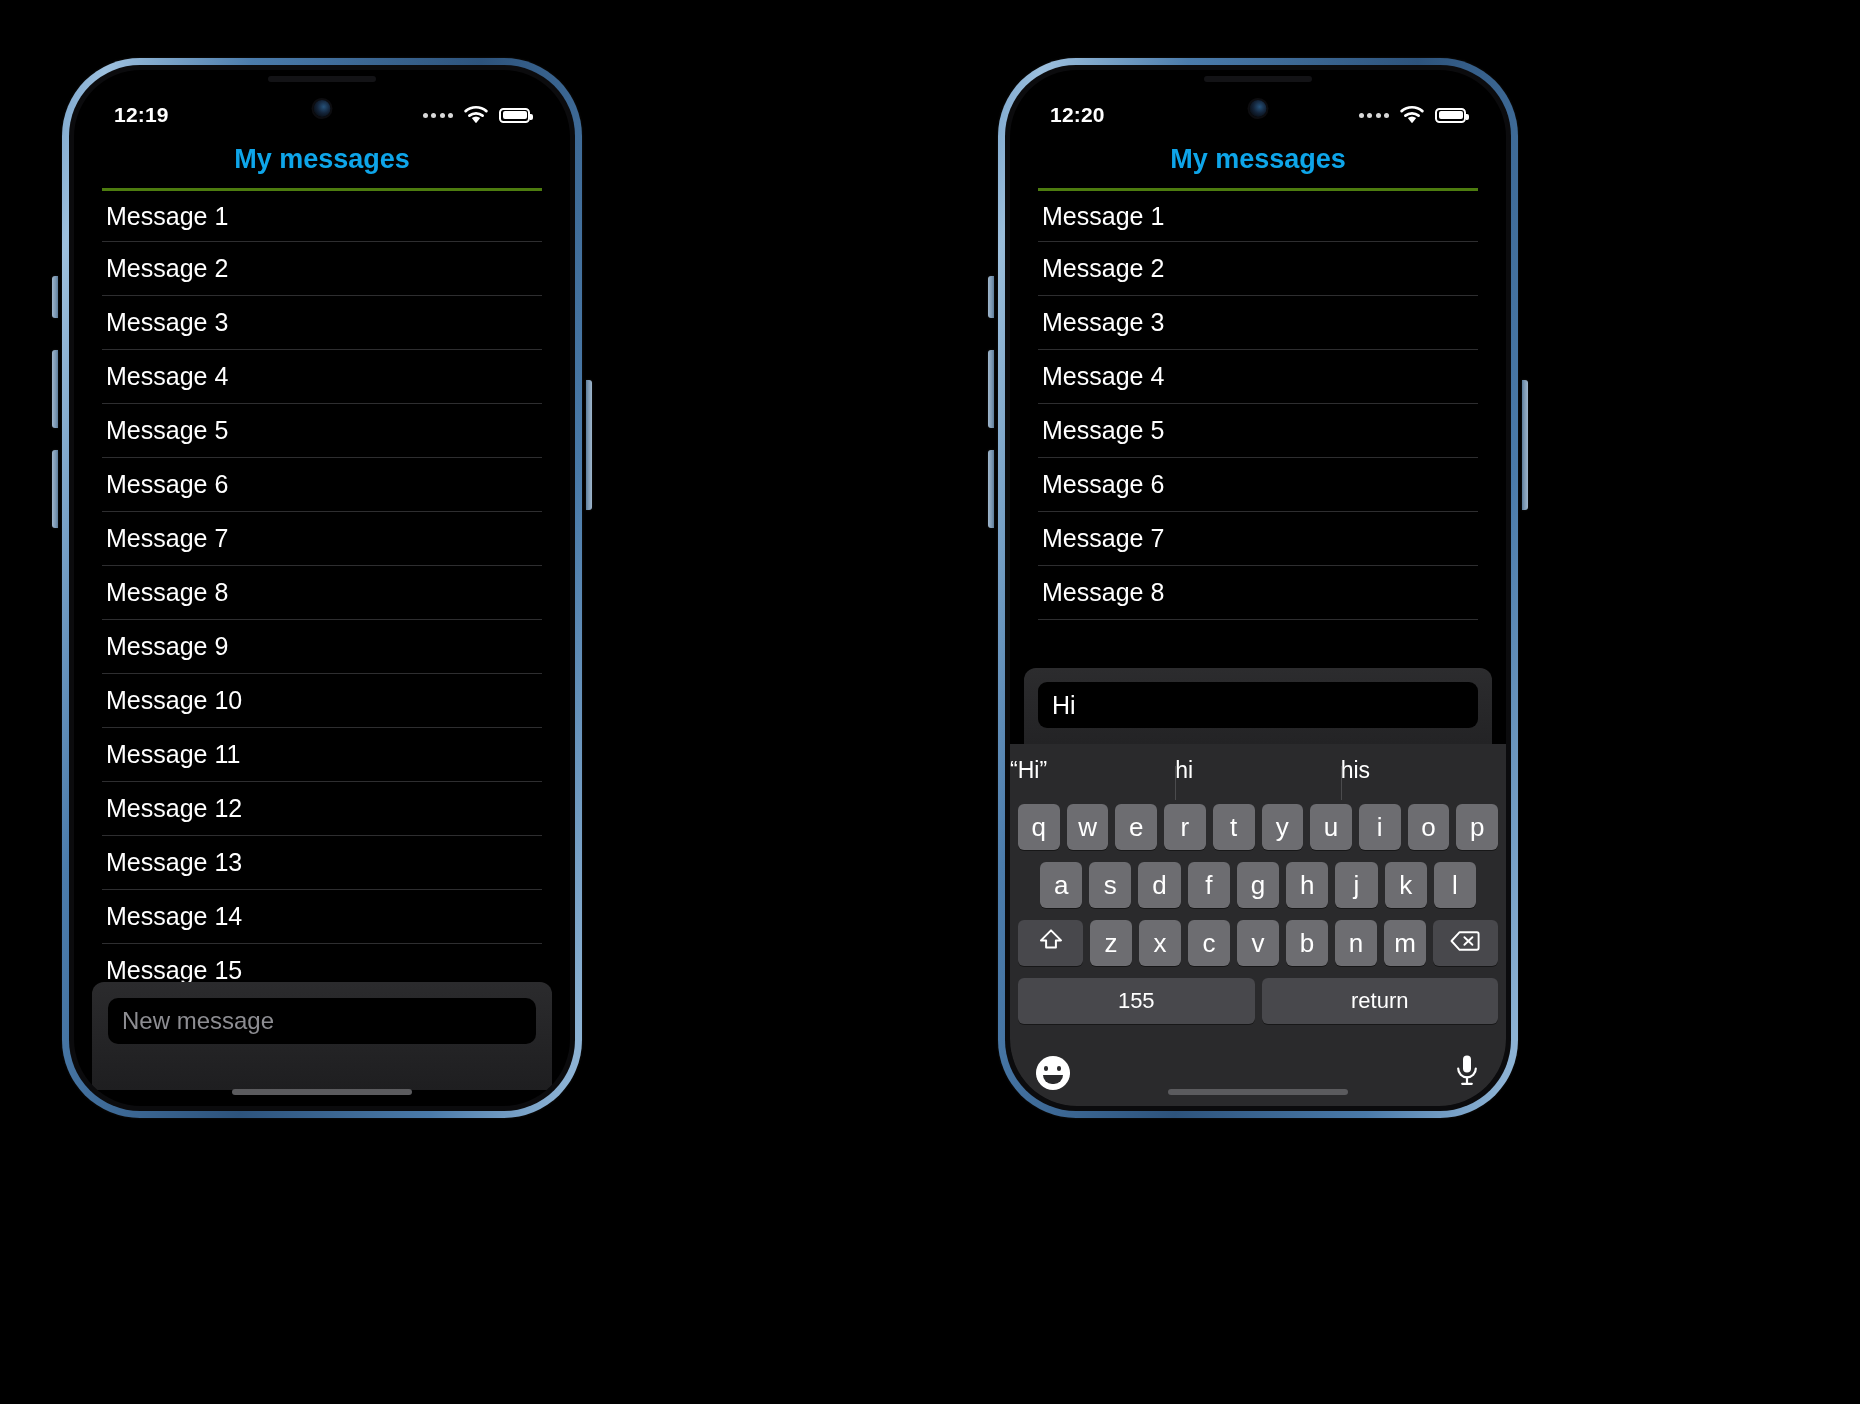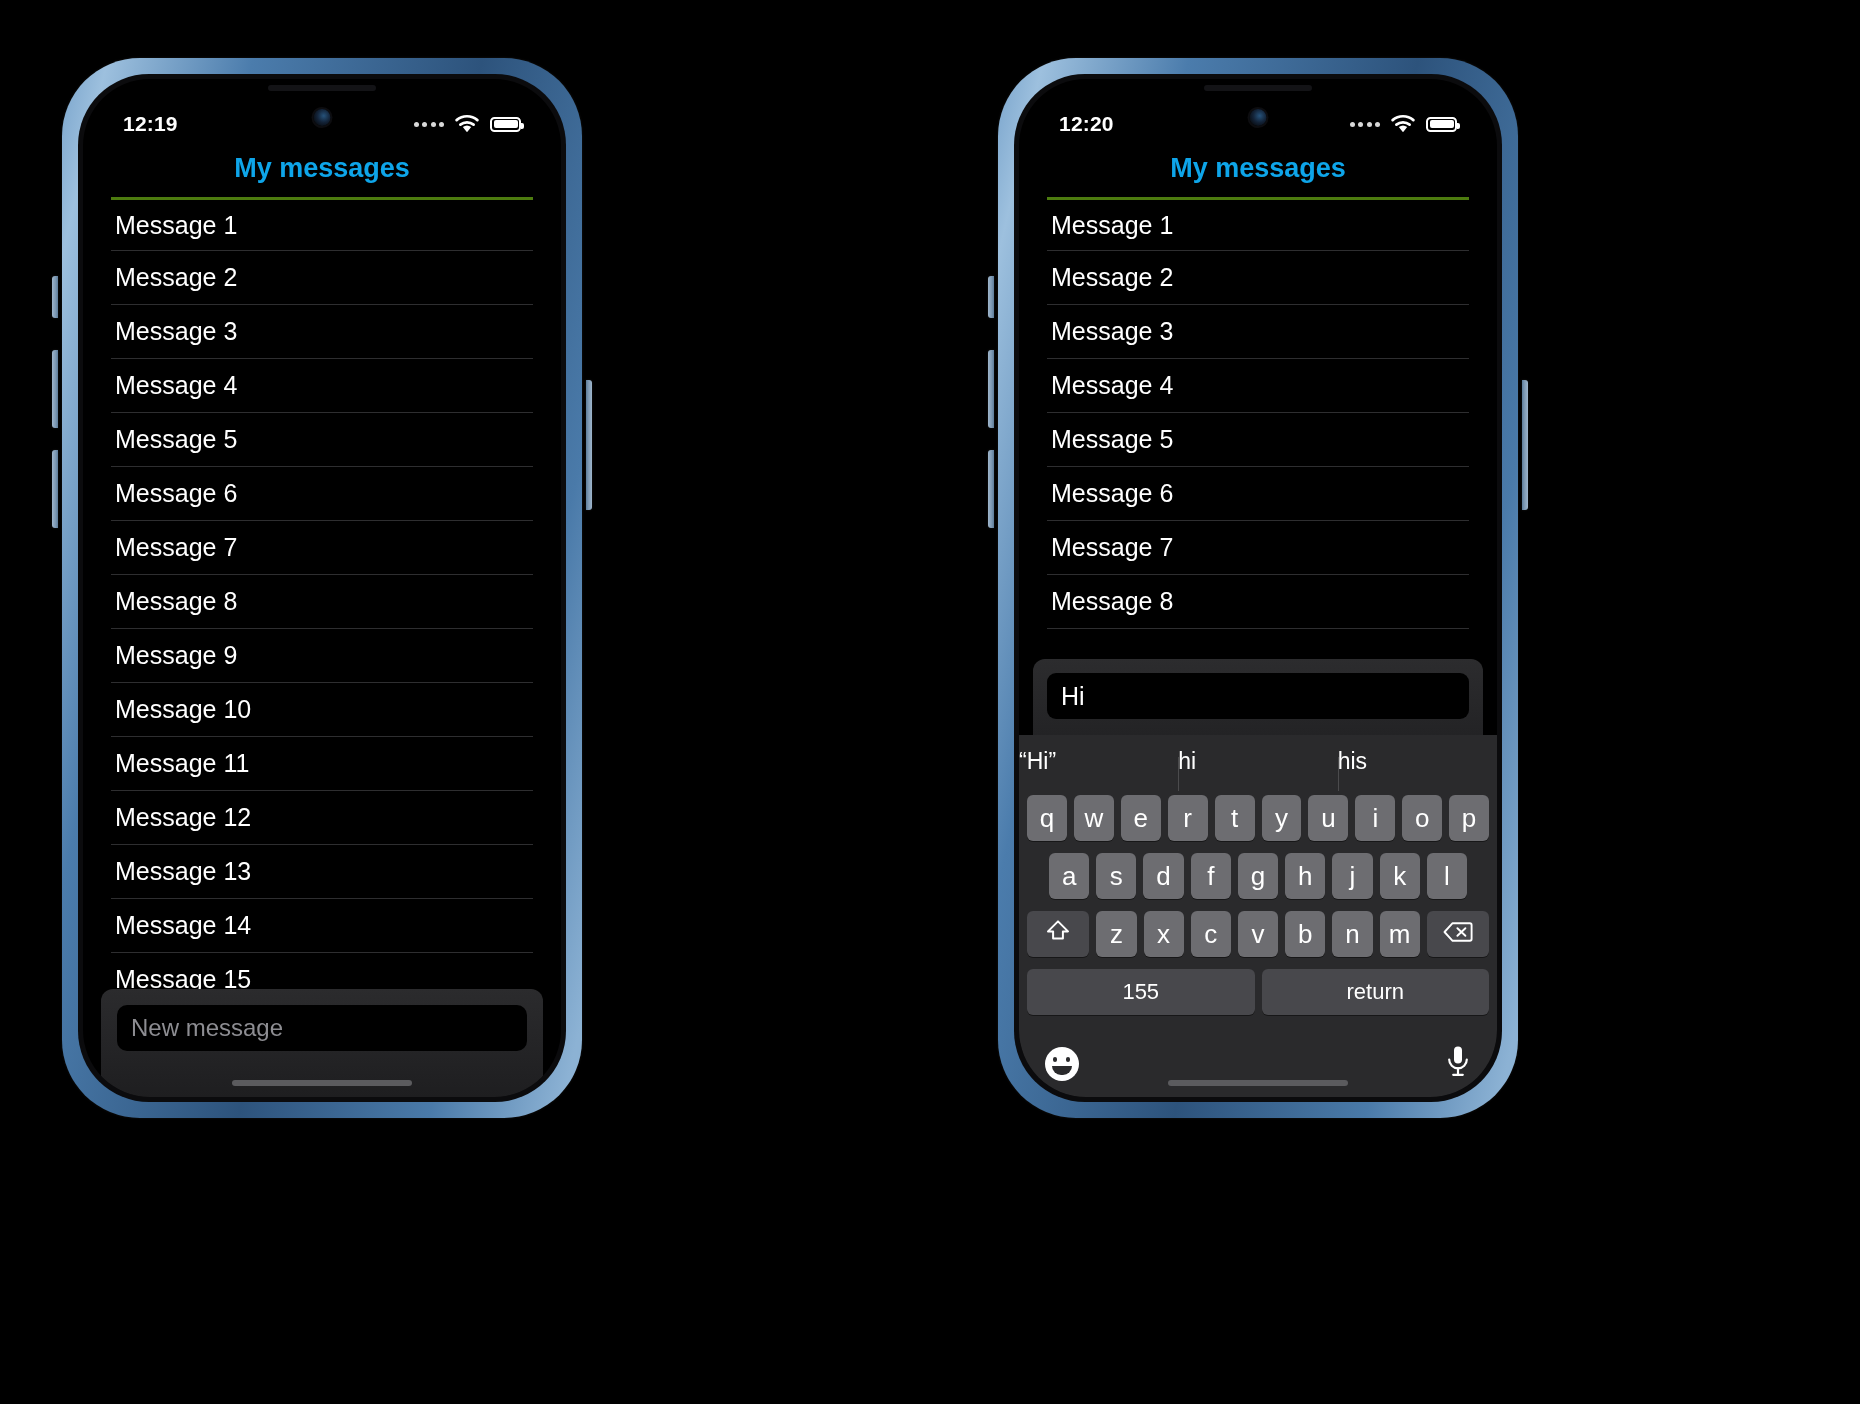--- a/index.html
+++ b/index.html
@@ -12,21 +12,21 @@
   .stage { position: relative; width: 1860px; height: 1404px; background: #000; }
 
   
   .phone {
     position: absolute;
     width: 520px; height: 1060px;
     border-radius: 78px;
     background: linear-gradient(100deg,#5b86b5 0%, #7ba3cd 12%, #4e7aa8 30%, #3f6party 45%);
     background: linear-gradient(105deg,#6d9ac6 0%, #8fb4d8 8%, #3f6b98 28%, #2f5markup 40%);
     background: linear-gradient(103deg, #78a3cb 0%, #9dc0de 6%, #4b7cac 25%, #2d537c 55%, #4a7aa9 80%, #8cb2d4 97%);
-    padding: 16px;
+    padding: 7px;
     filter: drop-shadow(0 0 1px rgba(255,255,255,0.08));
   }
   .phone-left  { left: 62px;  top: 58px; }
   .phone-right { left: 998px; top: 58px; }
 
   .bezel {
     width: 100%; height: 100%;
     background: #0b0b0d;
     border-radius: 71px;
     padding: 5px;
@@ -144,21 +144,21 @@
     border-bottom: 1px solid #2e2e30;
     color: #fff;
     font-size: 25px;
     padding-left: 4px;
   }
   .row:first-child { border-top: 3px solid #4d7c0f; }
 
   
   .input-bar {
     position: absolute;
-    left: 18px; right: 18px; bottom: 0;
+    left: 18px; right: 18px; bottom: 16px;
     height: 108px;
     background: linear-gradient(180deg,#2b2b2d 0%, #242426 55%, #1e1e20 100%);
     border-radius: 12px 12px 0 0;
     padding: 16px 16px 0 16px;
     z-index: 7;
   }
   .input-field {
     height: 46px;
     background: #000;
     border-radius: 10px;

